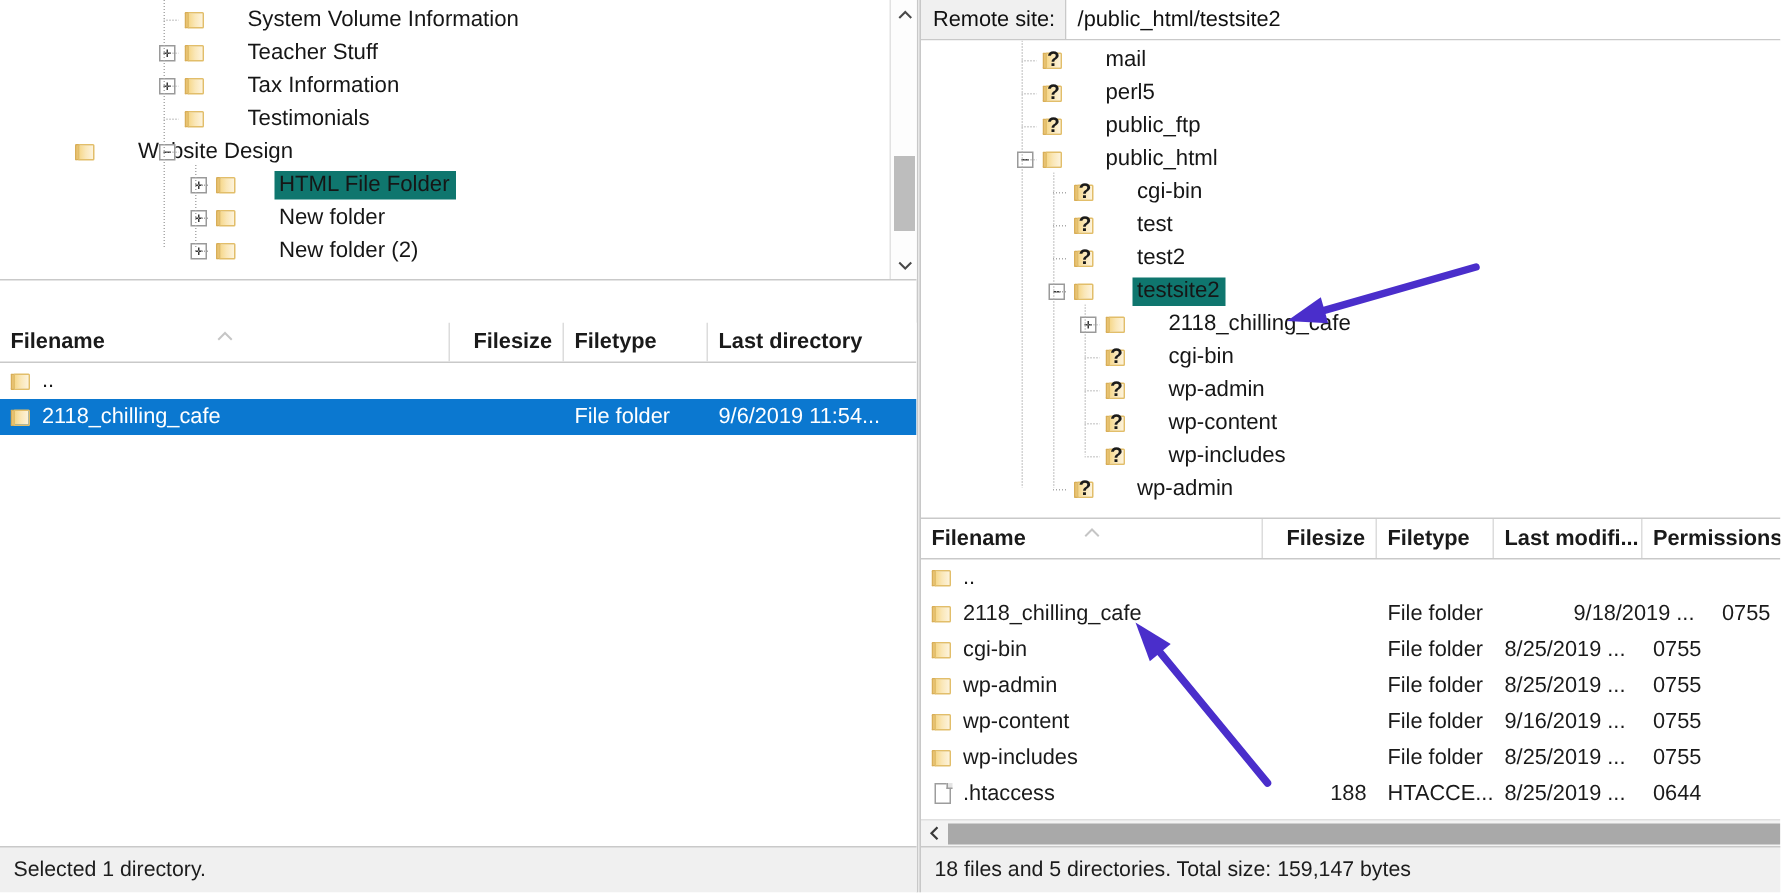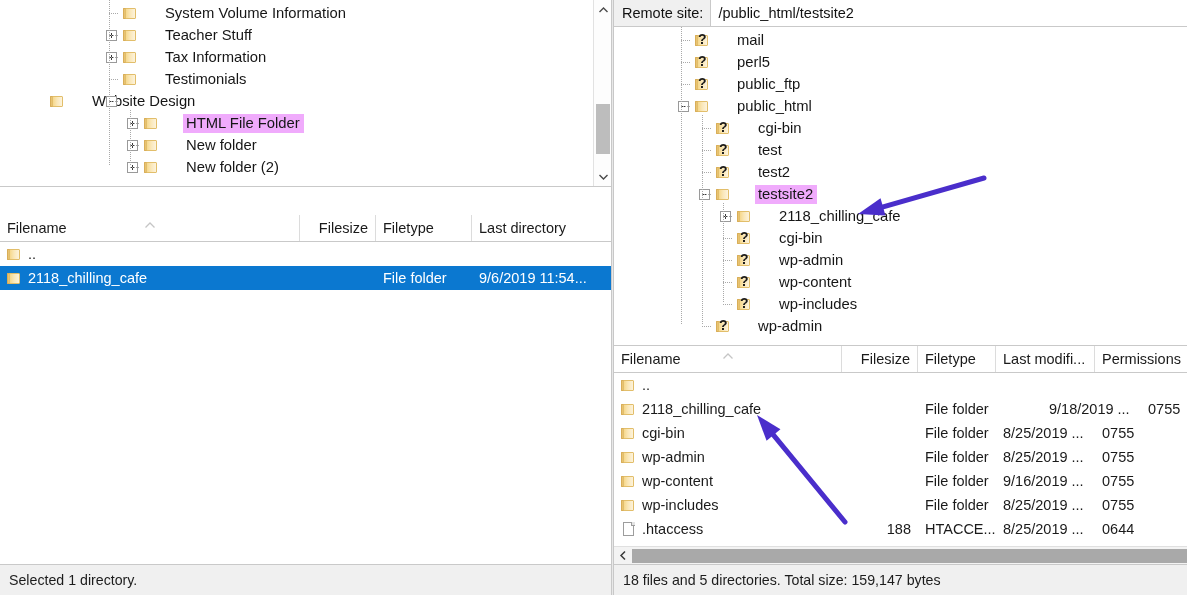--- a/index.html
+++ b/index.html
@@ -34,21 +34,21 @@
   .sitebar .combo .val { overflow: hidden; text-overflow: ellipsis; }
   .chev-down { width: 14px; height: 14px; flex: 0 0 14px; }
   .chev-down svg { display: block; }
 
   
   .tree-wrap { position: relative; height: 187px; border-bottom: 1px solid #c9c9c9; background: #fff; overflow: hidden; }
   .tree-wrap.remote { height: 319px; }
   .tree { position: absolute; inset: 0; padding-top: 2px; overflow: hidden; }
   .trow { position: relative; height: 22px; display: flex; align-items: center; white-space: nowrap; gap: 24px; }
   .trow .tname { font-size: 14.8px; color: #161616; padding: 1px 4px 1px 3px; line-height: 17px; }
-  .trow.sel .tname { background: #f0abfc; }
+  .trow.sel .tname { background: #0f766e; }
 
   
   .exp { position: absolute; width: 11px; height: 11px; border: 1px solid #9a9a9a; background: #fff; }
   .exp::before { content: ""; position: absolute; left: 2px; top: 4px; width: 5px; height: 1px; background: #3a3a3a; }
   .exp.plus::after { content: ""; position: absolute; left: 4px; top: 2px; width: 1px; height: 5px; background: #3a3a3a; }
 
   
   .vline { position: absolute; width: 1px; top: 0; bottom: 0;
     background-image: linear-gradient(to bottom, #a9a9a9 1px, transparent 1px);
     background-size: 1px 2px; }
@@ -84,21 +84,21 @@
   
   .hscroll { position: absolute; left: 0; right: 0; bottom: 0; height: 18px;
     background: #f3f3f3; border-top: 1px solid #e0e0e0; display: flex; align-items: center; }
   .hscroll .arr { width: 18px; height: 18px; display: flex; align-items: center; justify-content: center; }
   .hscroll .track { flex: 1; height: 14px; }
   .hscroll .thumb { height: 14px; background: #a9a9a9; }
 
   
   .list-wrap { position: absolute; left: 0; right: 0; background: #fff; overflow: hidden; }
   .hdr { display: flex; height: 27px; align-items: stretch; background: #fff;
-    border-bottom: 1px solid #c9c9c9; position: relative; }
+    border-bottom: 1px solid #c9c9c9; position: relative; font-weight: bold; }
   .hdr .cell { display: flex; align-items: center; padding: 0 7px;
     font-size: 14.5px; color: #1a1a1a; border-right: 1px solid #dcdcdc;
     white-space: nowrap; overflow: hidden; position: relative; }
   .hdr .cell.num { justify-content: flex-end; }
   .hdr .cell:last-child { border-right: none; }
   .sortmark { position: absolute; top: 1px; left: 50%; transform: translateX(-50%); opacity: .42; }
 
   .rows { position: relative; }
   .row { display: flex; height: 24px; align-items: center; font-size: 14.5px; color: #1a1a1a; white-space: nowrap; }
   .row.sel { background: #0b78d0; color: #fff; }

